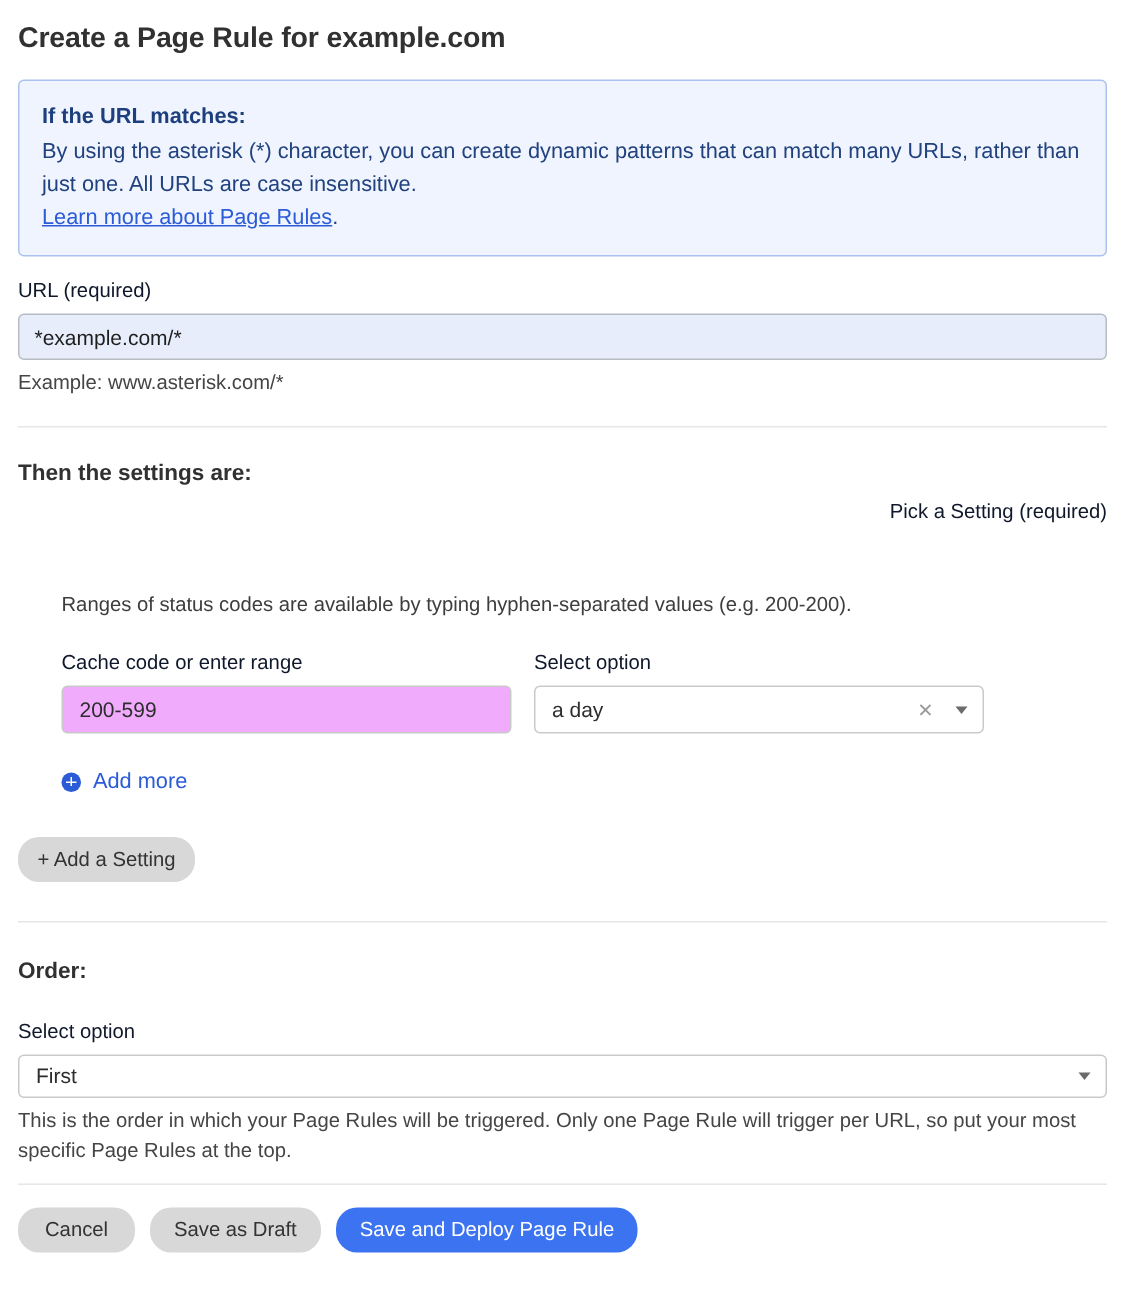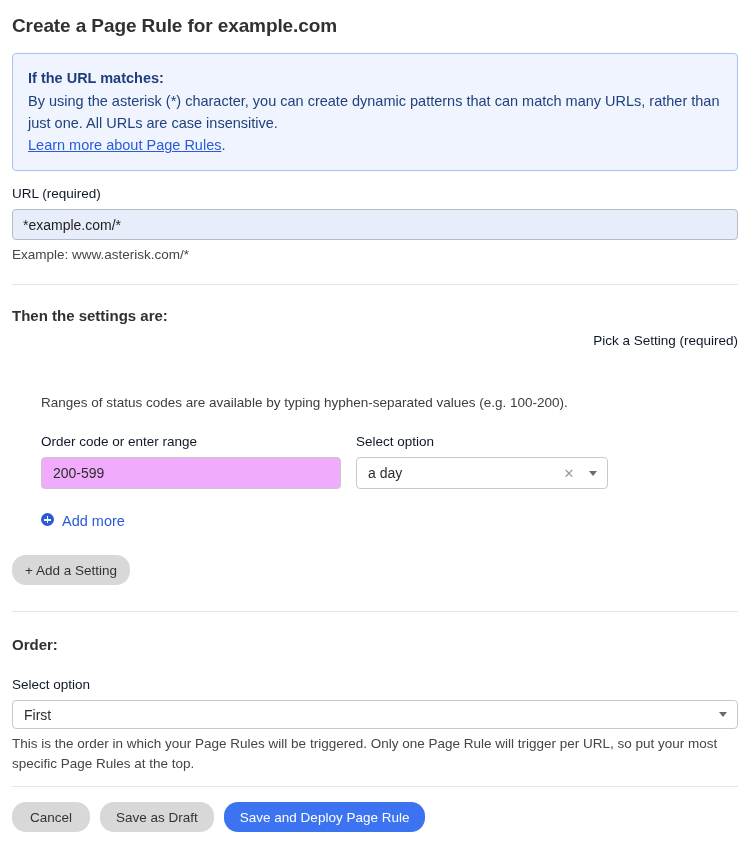--- a/index.html
+++ b/index.html
@@ -176,21 +176,21 @@
     border-radius: 4px;
     background: #f0abfc;
     font-family: "Liberation Sans", sans-serif;
     font-size: 14px;
     color: #2d2d2d;
     outline: none;
   }
 
   .combo {
     box-sizing: border-box;
-    width: 252px;
+    width: 300px;
     height: 32px;
     margin-top: 6px;
     border: 1px solid #c9c9c9;
     border-radius: 4px;
     background: #ffffff;
     display: flex;
     align-items: center;
     cursor: pointer;
   }
   .combo .combo-value {
@@ -214,21 +214,21 @@
     flex: 0 0 auto;
     width: 28px;
     display: flex;
     align-items: center;
     justify-content: center;
   }
 
   
   .add-more {
     display: inline-flex;
-    align-items: flex-start;
+    align-items: center;
     margin-top: 24px;
     cursor: pointer;
   }
   .plus-circle {
     width: 13px;
     height: 13px;
     border-radius: 50%;
     background: #2b5bd7;
     position: relative;
     flex: 0 0 auto;
@@ -337,25 +337,25 @@
   <input class="url-input" type="text" value="*example.com/*" style="">
   <div class="help-text url-example">Example: www.asterisk.com/*</div>
 
   <hr class="divider hr-1">
 
   <div class="section-title then-title">Then the settings are:</div>
 
   <div class="field-label pick-label">Pick a Setting (required)</div>
 
   <div class="sub-block">
-    <div class="sub-note">Ranges of status codes are available by typing hyphen-separated values (e.g. 100-200).</div>
+    <div class="sub-note">Ranges of status codes are available by typing hyphen-separated values (e.g. 200-200).</div>
 
     <div class="row-fields">
       <div class="col-status">
-        <div class="field-label">Order code or enter range</div>
+        <div class="field-label">Cache code or enter range</div>
         <input class="text-input" type="text" value="200-599" style="">
       </div>
       <div class="col-option">
         <div class="field-label">Select option</div>
         <div class="combo">
           <span class="combo-value">a day</span>
           <span class="clear-x">✕</span>
           <span class="combo-caret">
             <span class="caret-sm"></span>
           </span>

